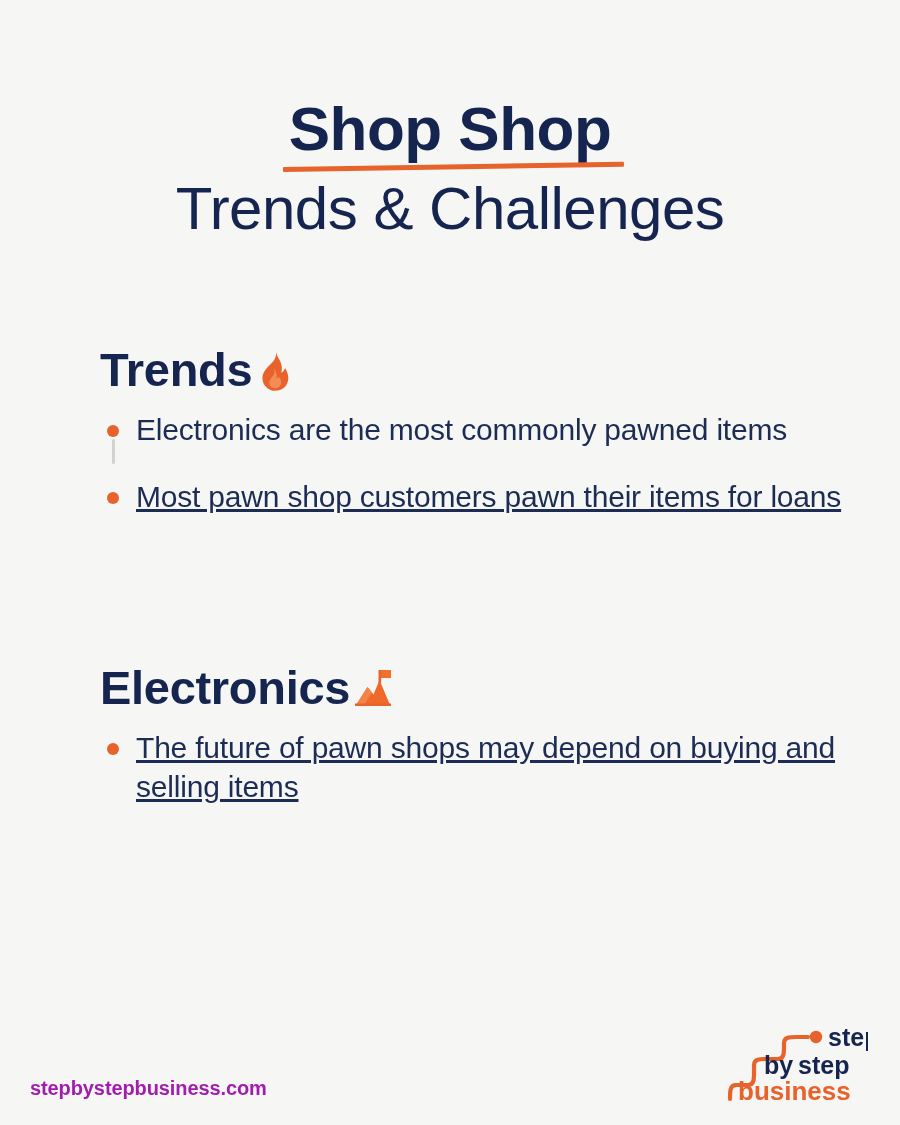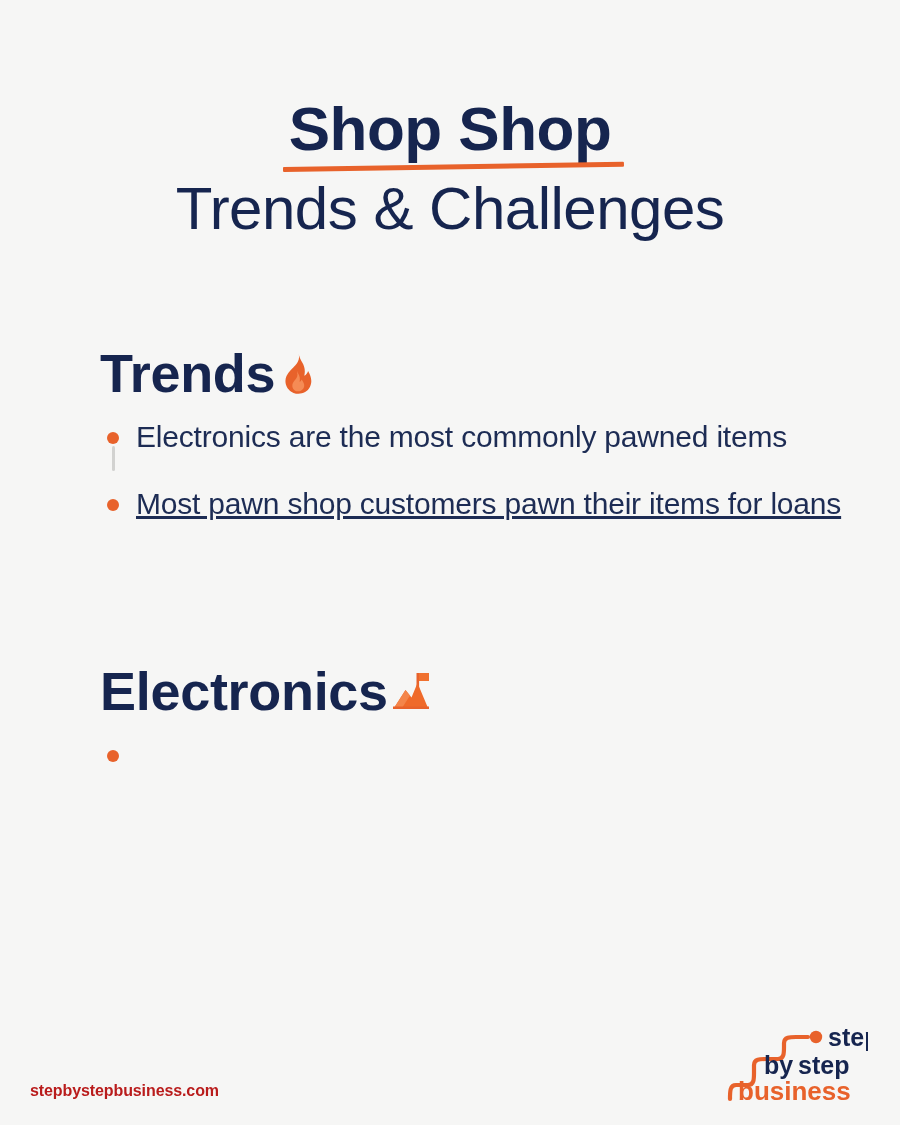--- a/index.html
+++ b/index.html
@@ -71,21 +71,21 @@
     width: 760px;
   }
 
   .section-trends    { top: 342px; }
   .section-challenges{ top: 660px; }
 
   .section-heading {
     display: flex;
     align-items: center;
     gap: 3px;
-    font-size: 54px;
+    font-size: 47px;
     font-weight: bold;
     color: #16254f;
     letter-spacing: -0.3px;
     margin-bottom: 14px;
   }
 
   .section-emoji {
     display: inline-block;
     width: 40px;
     height: 42px;
@@ -131,23 +131,23 @@
     height: 12px;
     border-radius: 50%;
     background: #e8622b;
   }
 
   
   .footer-url {
     position: absolute;
     left: 30px;
     bottom: 25px;
-    font-size: 16px;
+    font-size: 20px;
     font-weight: bold;
-    color: #b91c1c;
+    color: #a21caf;
     letter-spacing: -0.1px;
   }
 
   .logo {
     position: absolute;
     right: 32px;
     bottom: 22px;
     width: 146px;
     height: 82px;
   }
@@ -201,20 +201,21 @@
           <path d="M3 38 L14.5 20 L19 25.5 L11 38 Z" fill="#f4854a"></path>
           <rect x="2" y="36.5" width="36" height="2.5" fill="#e8622b"></rect>
         </svg>
       </span>
     </div>
 
     <ul class="bullets">
       <span class="bullet-connector"></span>
       <li class="bullet">
         <span class="bullet-dot"></span>
+        <span>The future of pawn shops may depend on buying and selling items</span>
       </li>
     </ul>
   </div>
 
   <div class="footer-url">stepbystepbusiness.com</div>
 
   <div class="logo">
     <svg viewBox="0 0 146 82" xmlns="http://www.w3.org/2000/svg">
 
       <path d="M8 78 C8 70 8 64 14 64 L26 64 C32 64 32 58 32 52 L32 44 C32 38 38 38 44 38 L56 38 C62 38 62 32 62 26 L62 22 C62 16 68 16 74 16 L86 16" fill="none" stroke="#e8622b" stroke-width="4.2" stroke-linecap="round"></path>

